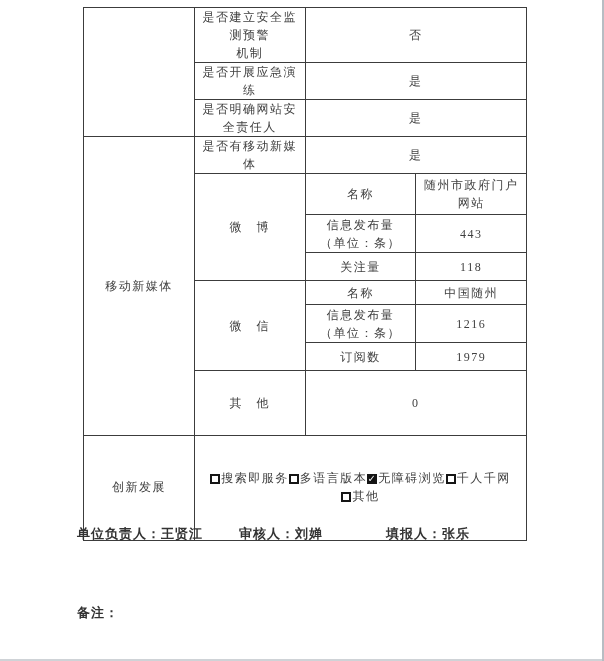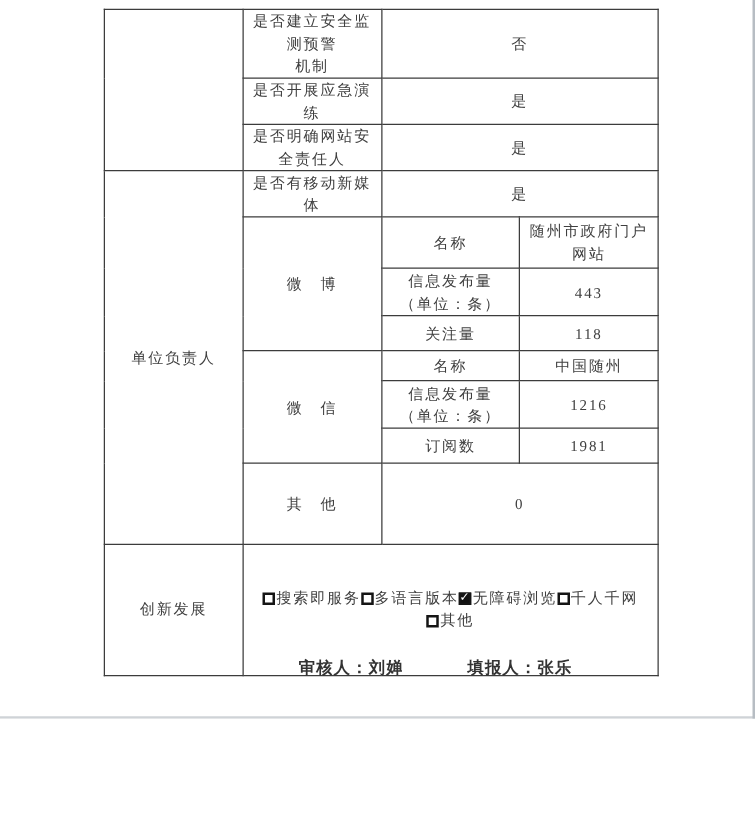--- a/index.html
+++ b/index.html
@@ -1,20 +1,20 @@
 <!DOCTYPE html>
 <html><head>
 <meta charset="utf-8">
 <style>
   * { margin: 0; padding: 0; box-sizing: border-box; }
   html, body { background: #ffffff; }
   .page {
     position: relative;
     width: 604px;
-    height: 575px;
+    height: 661px;
     background: #ffffff;
     font-family: "Liberation Serif", "DejaVu Serif", serif;
     color: #3a3a3a;
     overflow: hidden;
     box-shadow: inset -2px 0 0 #b7bdc3, inset 0 -2px 0 #cfd3d7;
   }
   table.report {
     position: absolute;
     left: 83px;
     top: 7px;
@@ -69,21 +69,21 @@
   .footer-item {
     position: absolute;
     font-size: 13px;
     font-weight: bold;
     letter-spacing: 1px;
     color: #333333;
     white-space: nowrap;
   }
   .f-resp  { left: 77px;  top: 525px; }
   .f-rev   { left: 239px; top: 525px; }
-  .f-fill  { left: 374px; top: 525px; }
+  .f-fill  { left: 386px; top: 525px; }
   .f-phone { left: 77px;  top: 560px; }
   .f-date  { left: 375px; top: 560px; }
   .f-note  { left: 77px;  top: 604px; }
 </style>
 </head>
 <body>
 
 <div class="page">
 
   <table class="report">
@@ -97,21 +97,21 @@
       <tr class="h22">
         <td>是否开展应急演练</td>
         <td colspan="2">是</td>
       </tr>
       <tr class="h23">
         <td>是否明确网站安全责任人</td>
         <td colspan="2">是</td>
       </tr>
 
       <tr class="h33">
-        <td rowspan="8">单位负责人</td>
+        <td rowspan="8">移动新媒体</td>
         <td>是否有移动新媒体</td>
         <td colspan="2">是</td>
       </tr>
 
       <tr class="h41">
         <td rowspan="3">微　博</td>
         <td>名称</td>
         <td>随州市政府门户网站</td>
       </tr>
       <tr class="h38">
@@ -129,34 +129,35 @@
         <td>名称</td>
         <td>中国随州</td>
       </tr>
       <tr class="h38">
         <td class="pre">信息发布量
 （单位：条）</td>
         <td>1216</td>
       </tr>
       <tr class="h28">
         <td>订阅数</td>
-        <td>1981</td>
+        <td>1979</td>
       </tr>
 
       <tr class="h65">
         <td>其　他</td>
         <td colspan="2">0</td>
       </tr>
 
       <tr class="h105">
         <td>创新发展</td>
         <td colspan="3" class="cb-cell">
           <span class="cb"><span class="box"></span><span class="cb-label">搜索即服务</span></span><span class="cb"><span class="box"></span><span class="cb-label">多语言版本</span></span><span class="cb"><span class="box checked"></span><span class="cb-label">无障碍浏览</span></span><span class="cb"><span class="box"></span><span class="cb-label">千人千网</span></span><span class="cb"><span class="box"></span><span class="cb-label">其他</span></span>
         </td>
       </tr>
     </tbody>
   </table>
 
+  <div class="footer-item f-resp">单位负责人：王贤江</div>
   <div class="footer-item f-rev">审核人：刘婵</div>
   <div class="footer-item f-fill">填报人：张乐</div>
   <div class="footer-item f-note">备注：</div>
 
 </div>
 
 </body></html>

